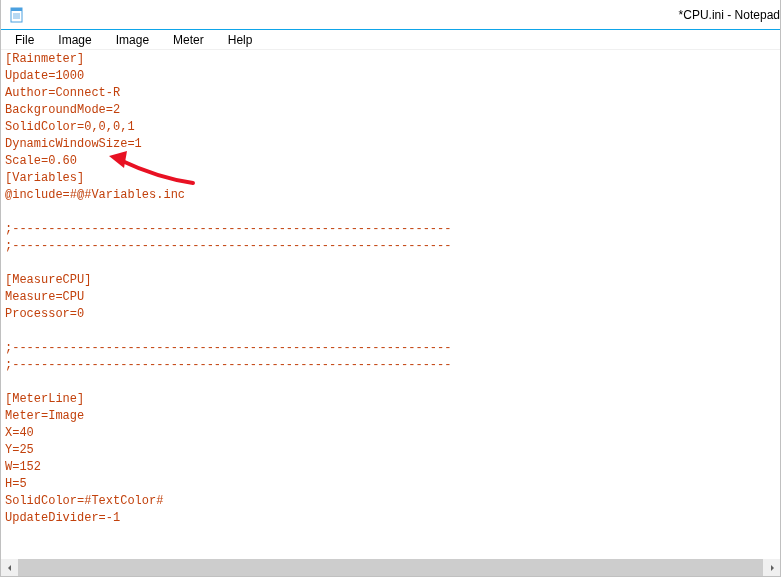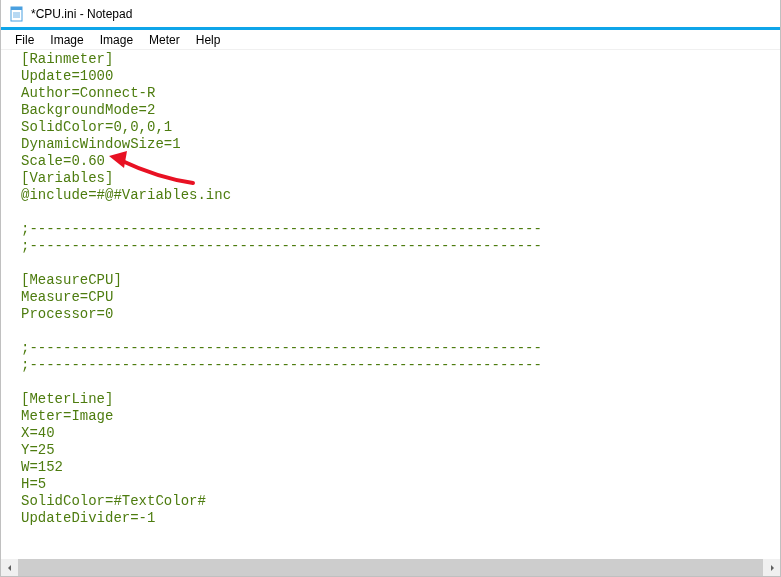--- a/index.html
+++ b/index.html
@@ -9,57 +9,59 @@
       width: 781px;
       height: 577px;
       overflow: hidden;
       position: relative;
       border: 1px solid #c0c0c0;
       border-top: none;
     }
     .titlebar {
       height: 30px;
       background: #ffffff;
-      border-bottom: 3px solid #0ea5e9;
+      border-bottom: 1px solid #0ea5e9;
       display: flex;
       align-items: center;
       padding-left: 8px;
+      justify-content: space-between;
     }
     .titlebar-icon {
       width: 16px;
       height: 16px;
       margin-right: 6px;
       display: flex;
       align-items: center;
       justify-content: center;
     }
     .titlebar-text {
       font-size: 12px;
       color: #000;
     }
     .menubar {
       height: 20px;
       background: #fff;
       display: flex;
       align-items: center;
       padding-left: 6px;
       border-bottom: 1px solid #f0f0f0;
+      gap: 8px;
     }
     .menu-item {
       font-size: 12px;
       color: #000;
       padding: 2px 8px;
       cursor: default;
     }
     .editor {
       font-family: Consolas, "Courier New", monospace;
-      font-size: 14px;
+      font-size: 12px;
       line-height: 17px;
-      color: #4d7c0f;
-      padding: 1px 20px;
+      color: #c2410c;
+      padding: 1px 4px;
       white-space: pre;
       height: calc(100% - 50px - 17px);
       overflow: hidden;
     }
     .scrollbar-h {
       position: absolute;
       bottom: 0;
       left: 0;
       right: 0;
       height: 17px;

